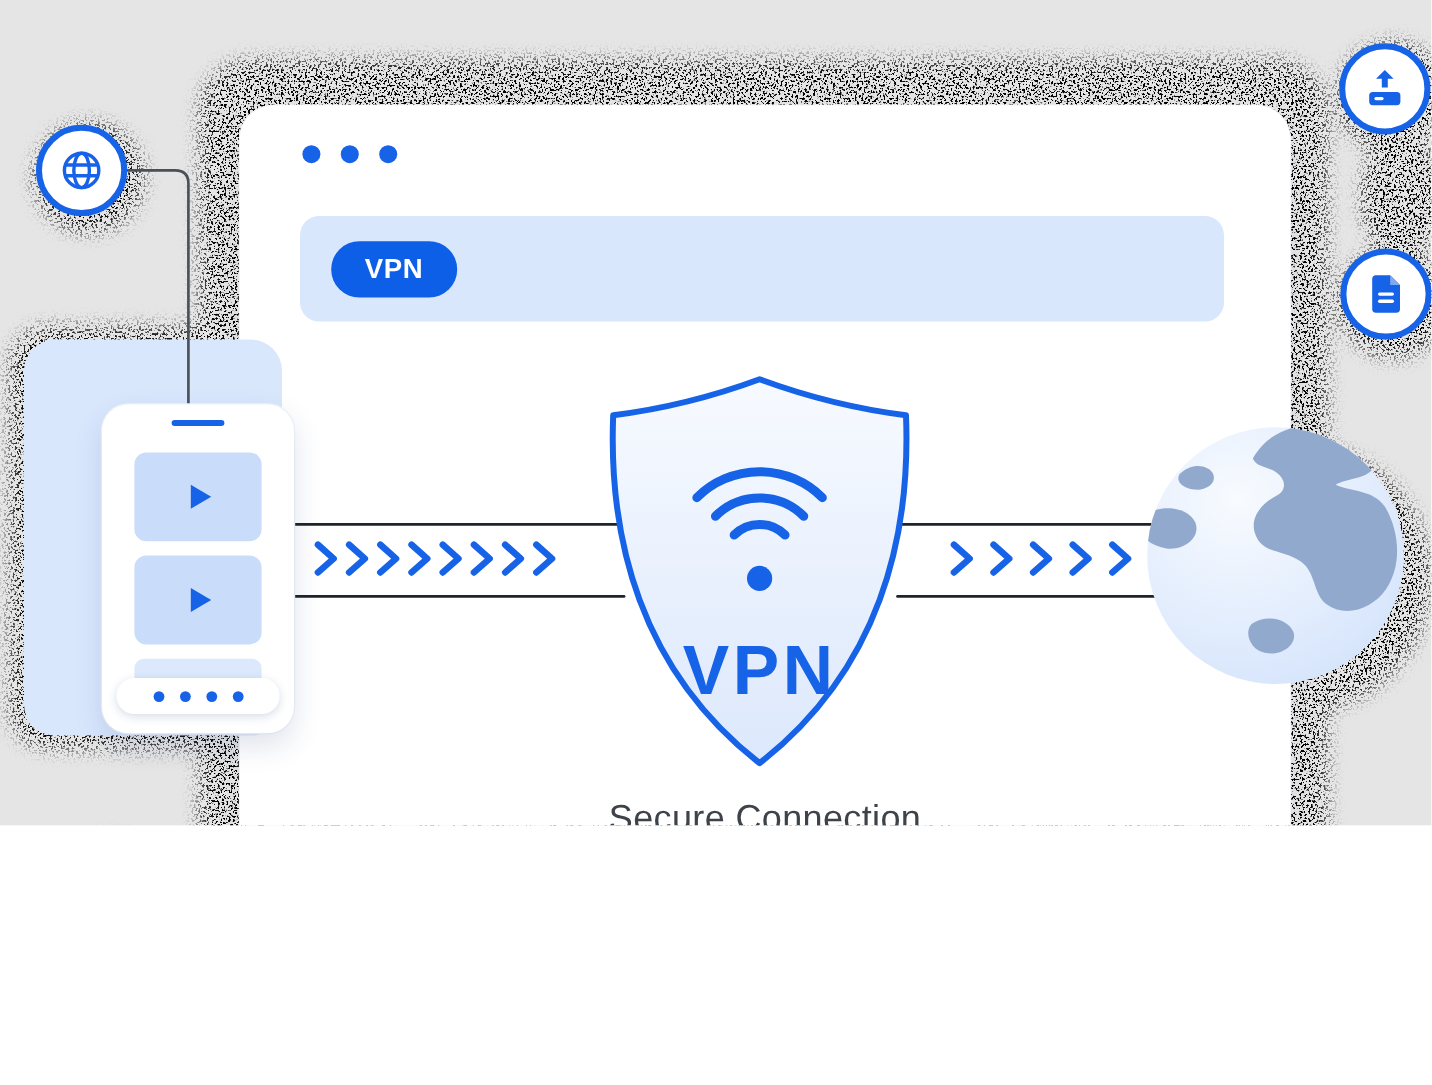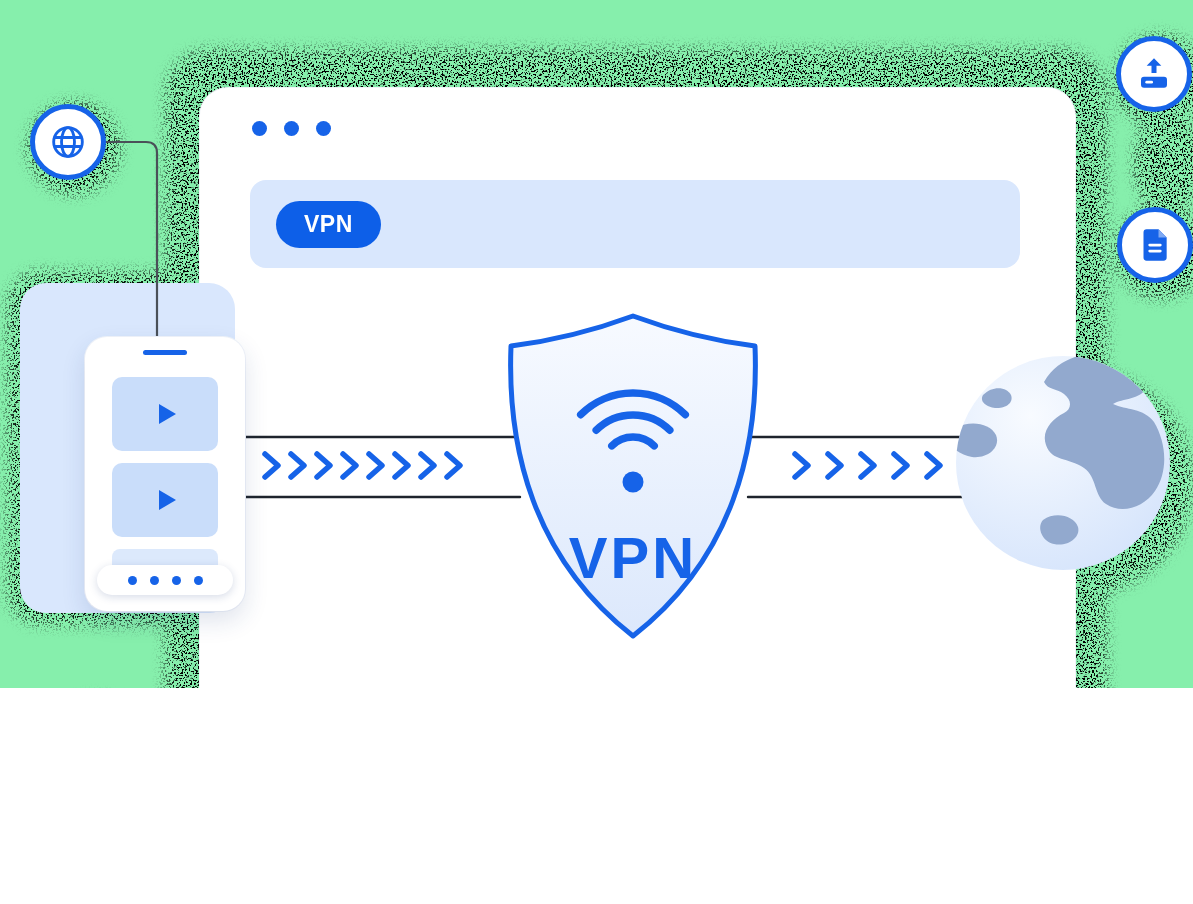--- a/index.html
+++ b/index.html
@@ -1,19 +1,19 @@
 <!DOCTYPE html>
 <html><head>
 <meta charset="utf-8">
 <style>
   * { margin:0; padding:0; box-sizing:border-box; }
   html,body { background:#ffffff; }
   body { font-family:"Liberation Sans", sans-serif; }
 
-  .canvas { position:relative; width:1193px; height:688px; background:#86efac; overflow:hidden; }
+  .canvas { position:relative; width:1193px; height:688px; background:#e5e5e5; overflow:hidden; }
 
   .layer { position:absolute; left:0; top:0; pointer-events:none; }
 
   
   .card { position:absolute; left:200px; top:88px; width:875px; height:680px;
           background:#fff; border-radius:28px;
           box-shadow:0 0 0 1px #f0f3f8, 0 12px 32px rgba(25,40,80,.05); }
   .window-dots { position:absolute; left:52px; top:33px; display:flex; gap:17px; }
   .wdot { width:15px; height:15px; border-radius:50%; background:#1663E8; }
 
@@ -92,20 +92,21 @@
 
   <div class="card">
     <div class="window-dots">
       <span class="wdot"></span>
       <span class="wdot"></span>
       <span class="wdot"></span>
     </div>
     <div class="address-bar">
       <span class="vpn-pill">VPN</span>
     </div>
+    <div class="caption">Secure Connection</div>
   </div>
 
   <div class="pale-rect"></div>
 
   <svg class="layer" width="1193" height="904" aria-hidden="true">
     <g fill="none" stroke="#4A5058" stroke-width="2.2" stroke-linecap="round">
       <path d="M106,142 L146,142 Q157,142 157,153 L157,338"></path>
       <path d="M93,777 L93,849 Q93,866 110,866 L228,866"></path>
       <path d="M989,866 L1061,866 Q1078,866 1078,849 L1078,688"></path>
     </g>

